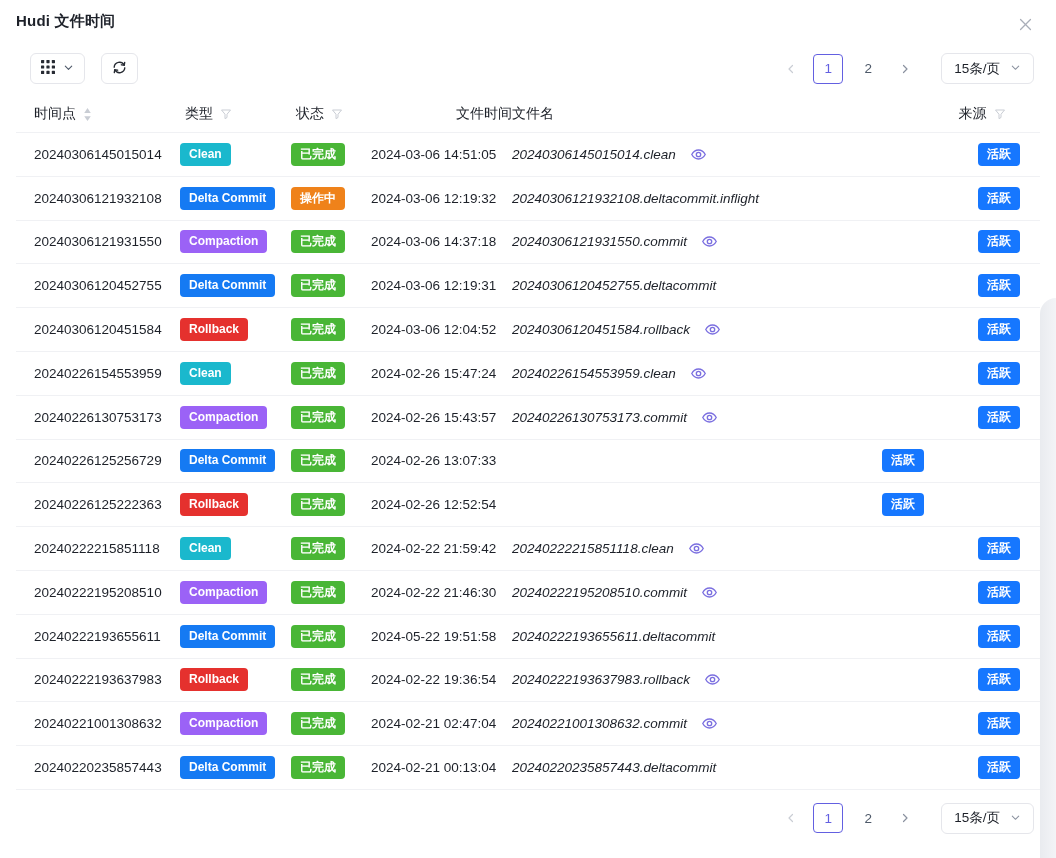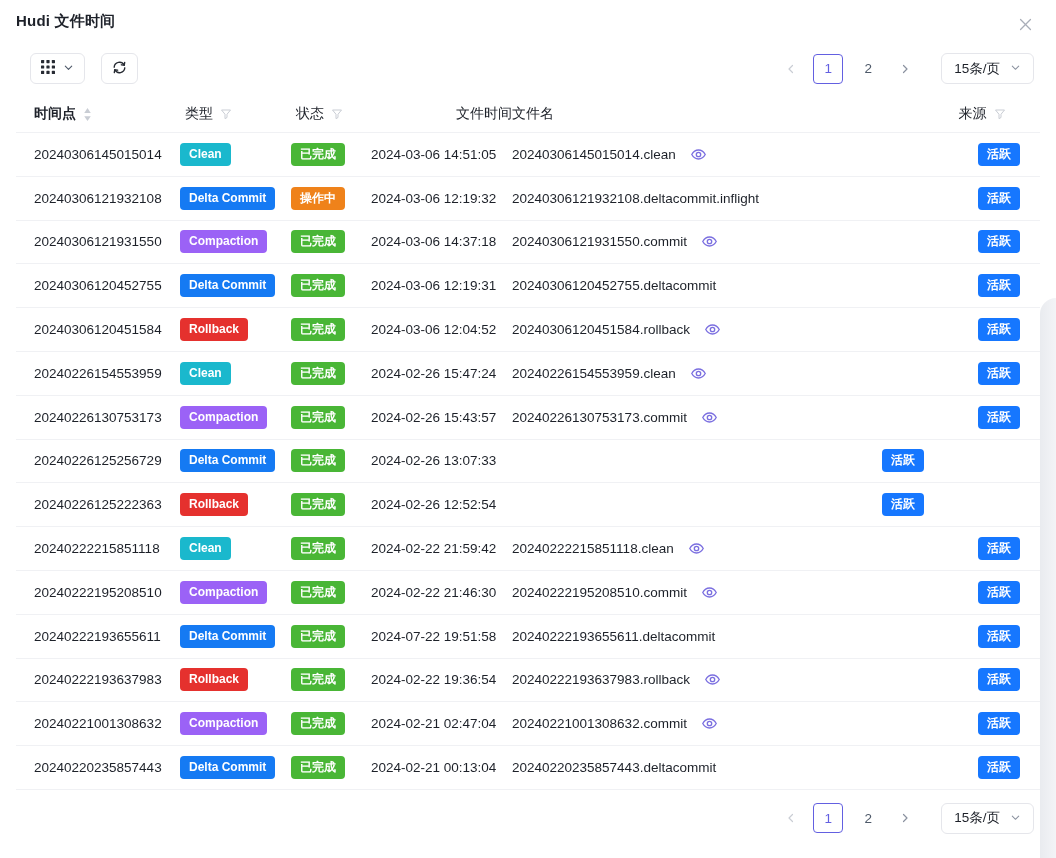--- a/index.html
+++ b/index.html
@@ -71,30 +71,30 @@
   .thead, .tr {
     display: grid;
     grid-template-columns: 164px 111px 80px 141px 1fr 96px;
     align-items: center;
   }
   .thead {
     height: 37px; font-size: 14px; font-weight: 500;
     border-bottom: 1px solid var(--row-line, #f0f1f4);
   }
   .th { display: flex; align-items: center; gap: 7px; }
-  .th-timestamp { padding-left: 18px; font-weight: bold; }
+  .th-timestamp { padding-left: 18px; }
   .th-type, .th-status { padding-left: 5px; }
   .th-filetime { padding-left: 27px; justify-content: flex-end; }
   .th-source { justify-content: center; padding-right: 20px; }
   .hicon { line-height: 0; color: var(--icon-gray, #c9cdd4); cursor: pointer; }
 
   .tr { height: 43.8px; border-bottom: 1px solid var(--row-line, #f0f1f4); font-size: 13.5px; }
   .td { overflow: hidden; white-space: nowrap; }
   .td-timestamp { padding-left: 18px; }
-  .td-file { display: flex; align-items: center; gap: 14px; overflow: visible; }
+  .td-file { display: flex; align-items: center; gap: 14px; overflow: visible; font-style: italic; }
   .td-source { display: flex; justify-content: flex-end; padding-right: 20px; overflow: visible; }
 
   .badge {
     display: inline-block; color: #fff; font-size: 12px; font-weight: 700;
     padding: 4px 9px; border-radius: 4px; line-height: 1.25; white-space: nowrap;
   }
   .eye-btn { background: none; border: none; line-height: 0; cursor: pointer; color: var(--eye, #7b6fe0); }
 
   
   .modal-footer { display: flex; justify-content: flex-end; padding: 13px 22px; width: 1056px; }
@@ -397,21 +397,21 @@
     </div>
     <div class="td td-source">
             <span class="badge" style="background: rgb(22, 119, 255);">活跃</span>
           </div>
   </div>
 
   <div class="tr">
     <div class="td td-timestamp"><span>20240222193655611</span></div>
     <div class="td"><span class="badge" style="background: rgb(21, 122, 243);">Delta Commit</span></div>
     <div class="td"><span class="badge" style="background: rgb(73, 182, 54);">已完成</span></div>
-    <div class="td"><span>2024-07-22 19:51:58</span></div>
+    <div class="td"><span>2024-05-22 19:51:58</span></div>
     <div class="td td-file">
       <span>20240222193655611.deltacommit</span>
 
     </div>
     <div class="td td-source">
             <span class="badge" style="background: rgb(22, 119, 255);">活跃</span>
           </div>
   </div>
 
   <div class="tr">

